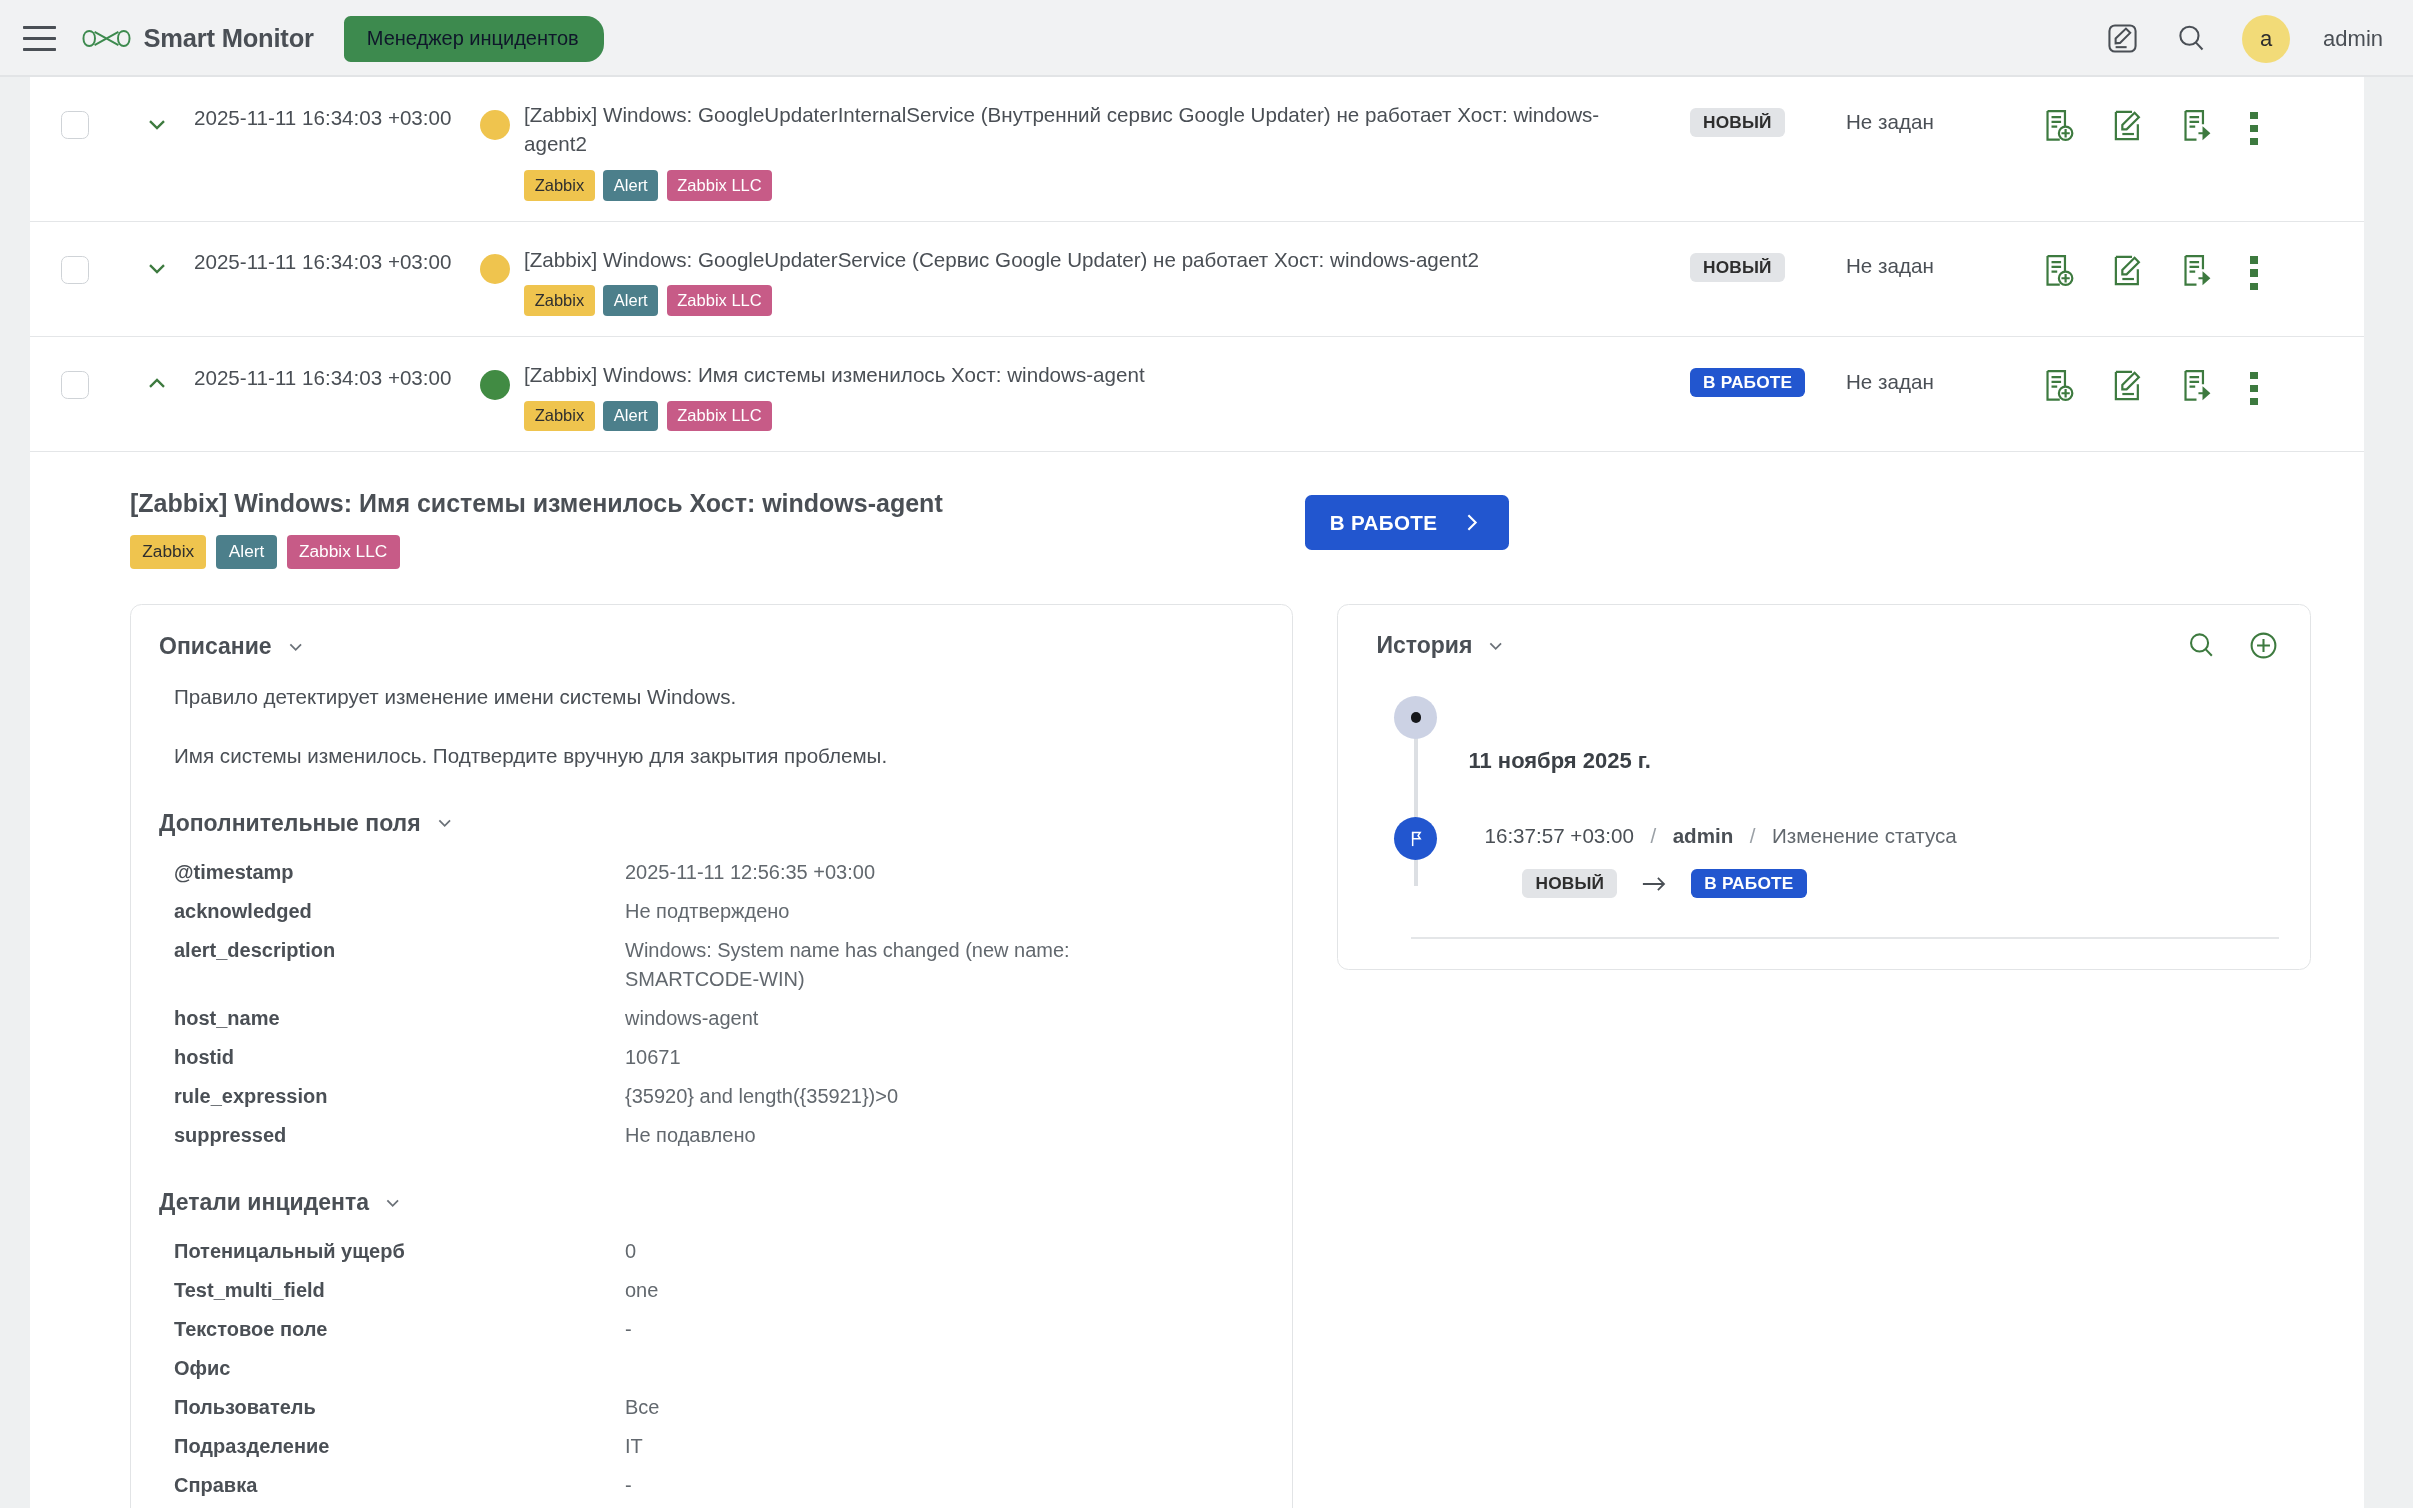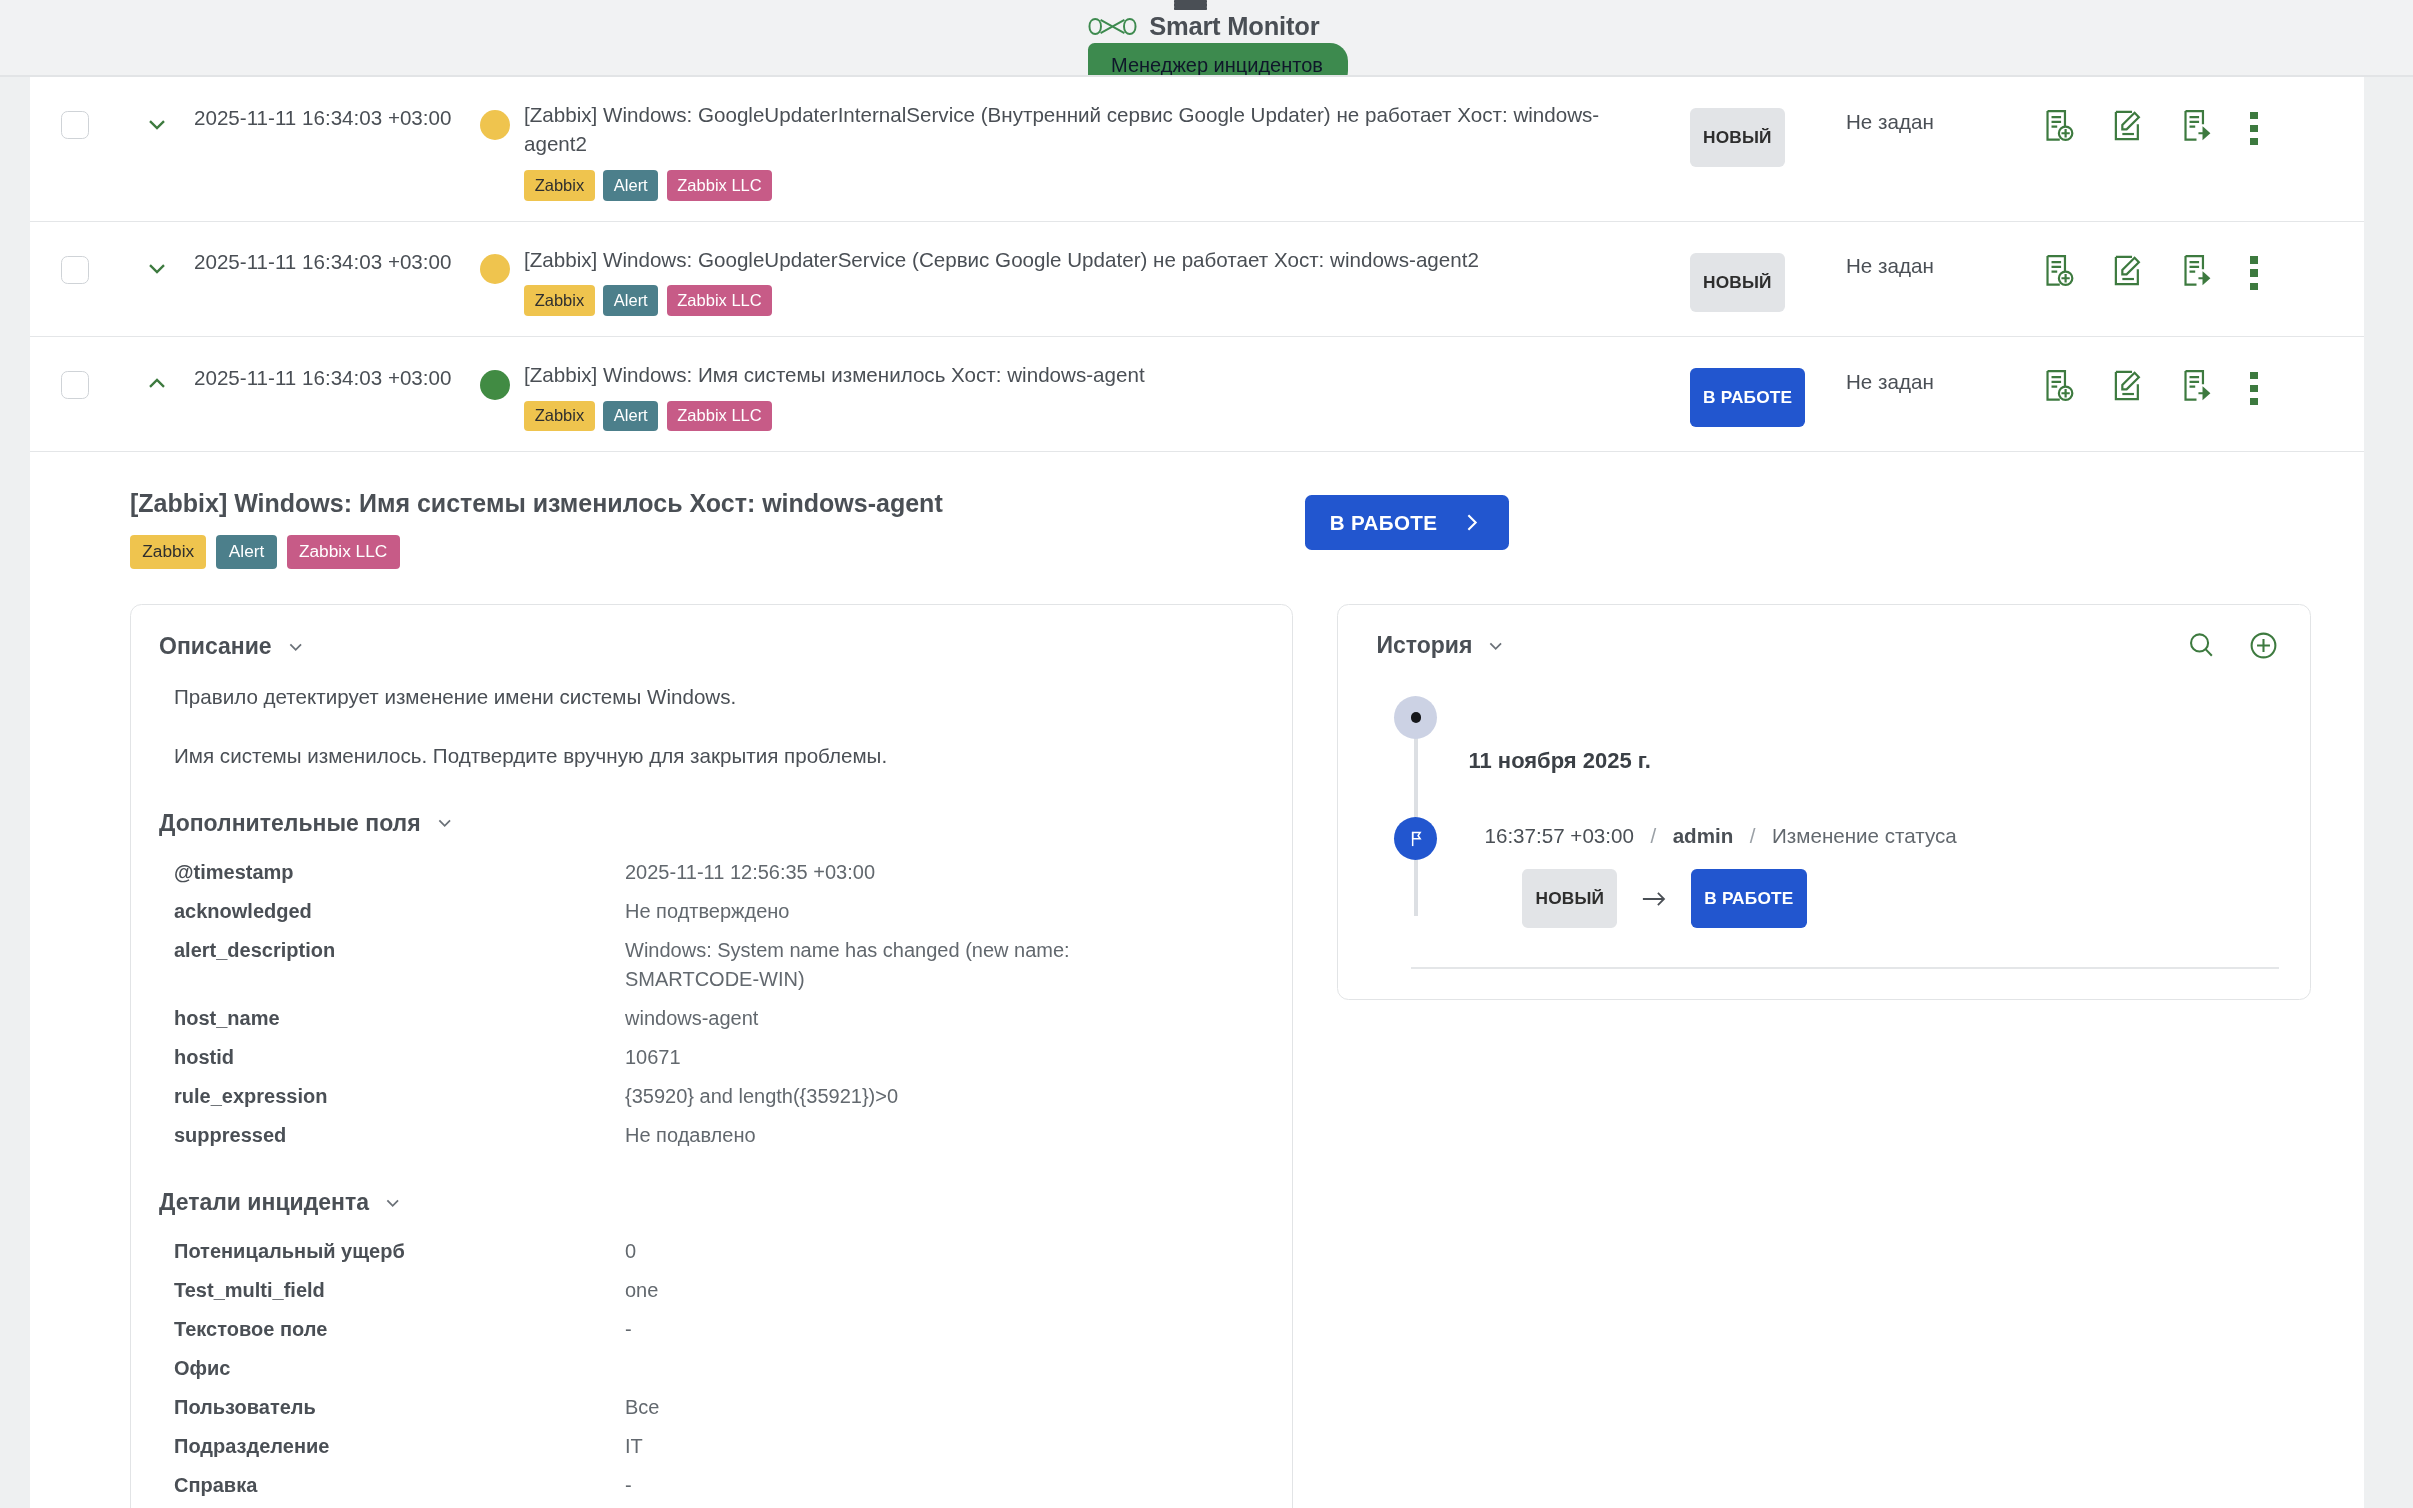--- a/index.html
+++ b/index.html
@@ -14,21 +14,20 @@
   }
 
   
   .topbar {
     height: 77px;
     background: #f1f2f3;
     display: flex;
     align-items: center;
     padding: 0 30px 0 23px;
     position: relative;
-    flex-direction: column;
   }
   .topbar::after {
     content: "";
     position: absolute; left: 0; right: 0; bottom: 0;
     height: 1.6px; background: #e2e4e6;
   }
   .burger {
     width: 33px; height: 25px;
     display: flex; flex-direction: column; justify-content: space-between;
     cursor: pointer;
@@ -113,21 +112,21 @@
   .tag {
     font-size: 16.5px; padding: 5.8px 10.7px; border-radius: 4.1px; color: #fff; white-space: nowrap;
   }
   .tag.zabbix { background: #efc44e; color: #2f2f2f; }
   .tag.alert  { background: #4c7f8b; }
   .tag.llc    { background: #c75b87; }
 
   .cell-status { width: 156px; padding-top: 10px; }
   .badge {
     display: inline-block; font-size: 17.3px; font-weight: 700;
-    padding: 19px 13px; border-radius: 5.8px; letter-spacing: 0.2px;
+    padding: 4px 13px; border-radius: 5.8px; letter-spacing: 0.2px;
   }
   .badge.new { background: #e2e4e7; color: #2e2e2e; }
   .badge.work { background: #2256cf; color: #fff; }
   .cell-assign { width: 197px; font-size: 20.6px; color: #4a4f55; padding-top: 11.5px; }
   .cell-actions { width: 321px; display: flex; align-items: flex-start; gap: 38px; padding-top: 10px; }
   .act { width: 31px; height: 35px; cursor: pointer; color: #3d7a3f; }
   .kebab { width: 8.2px; display: flex; flex-direction: column; gap: 5.8px; align-items: center; cursor: pointer; padding-top: 3.3px;}
   .kebab i { width: 7.4px; height: 7.4px; background: #3d7a3f; display: block; }
 
   

